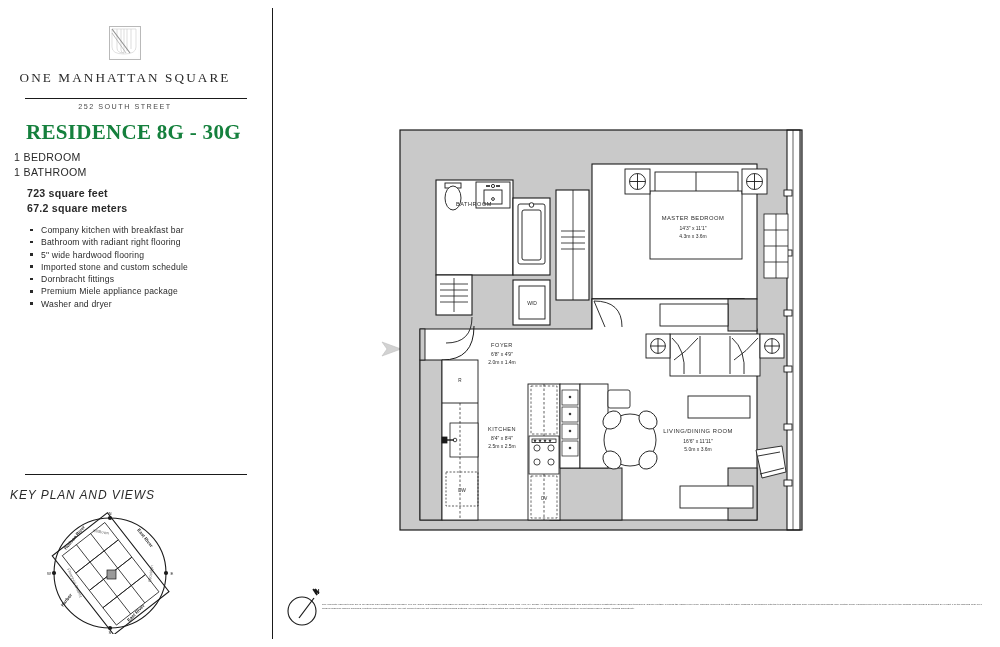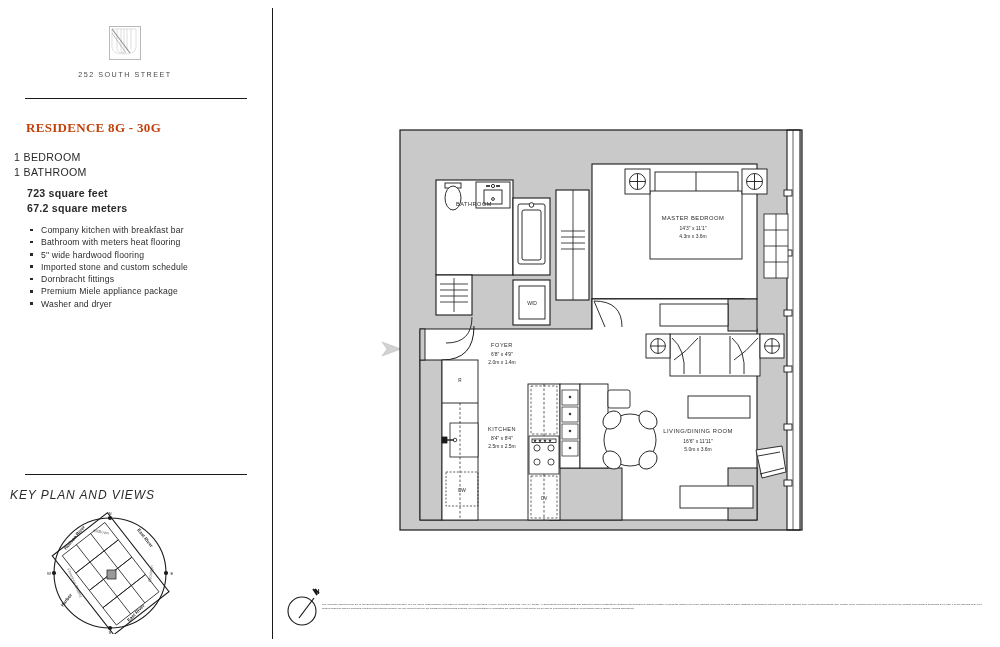--- a/index.html
+++ b/index.html
@@ -48,39 +48,39 @@
     font-family: "Liberation Serif", serif;
     font-size: 13.2px;
     letter-spacing: 2.1px;
     color: #2a2a2a;
     white-space: nowrap;
   }
   #brand-address {
     font-size: 7.2px;
     letter-spacing: 1.5px;
     color: #4a4a4a;
-    margin-top: 4px;
+    margin-top: 16px;
   }
   .rule {
     position: absolute;
     background: #1a1a1a;
     height: 1px;
   }
   #rule-top { left: 25px; top: 98px; width: 222px; }
   #rule-mid { left: 25px; top: 474px; width: 222px; }
 
   
   #residence-title {
     position: absolute;
     left: 26px; top: 120px;
     font-family: "Liberation Serif", serif;
-    font-size: 13px;
+    font-size: 21px;
     font-weight: bold;
     letter-spacing: 0.3px;
-    color: #c2410c;
+    color: #15803d;
     white-space: nowrap;
   }
   #room-counts {
     position: absolute;
     left: 14px; top: 150px;
     font-size: 10.6px;
     line-height: 15px;
     letter-spacing: 0.35px;
     color: #2a2a2a;
   }
@@ -172,40 +172,41 @@
         <path d="M2,2 L2,20 Q2,27 14,27 Q26,27 26,20 L26,2 Z" fill="none" stroke="#d2d2d2" stroke-width="0.7"></path>
         <path d="M7,2 L7,21 Q7,26 14,26" fill="none" stroke="#cfcfcf" stroke-width="0.7"></path>
         <path d="M11,2 L11,23 Q11,26 14,26" fill="none" stroke="#cfcfcf" stroke-width="0.7"></path>
         <path d="M14,2 L14,26" fill="none" stroke="#cfcfcf" stroke-width="0.7"></path>
         <path d="M17,2 L17,24" fill="none" stroke="#cfcfcf" stroke-width="0.7"></path>
         <path d="M21,2 L21,22" fill="none" stroke="#cfcfcf" stroke-width="0.7"></path>
         <path d="M2,2 L20,26" fill="none" stroke="#8f8f8f" stroke-width="1.1"></path>
         <path d="M2,6 L16,26" fill="none" stroke="#aeaeae" stroke-width="0.8"></path>
       </svg>
     </div>
+    <div id="brand-name">ONE MANHATTAN SQUARE</div>
     <div id="brand-address">252 SOUTH STREET</div>
   </div>
 
   <div class="rule" id="rule-top"></div>
 
   <div id="residence-title">RESIDENCE 8G - 30G</div>
 
   <div id="room-counts">
     <div>1 BEDROOM</div>
     <div>1 BATHROOM</div>
   </div>
 
   <div id="area-figures">
     <div>723 square feet</div>
     <div>67.2 square meters</div>
   </div>
 
   <ul id="features-list">
     <li>Company kitchen with breakfast bar</li>
-    <li>Bathroom with meters heat flooring</li>
+    <li>Bathroom with radiant right flooring</li>
     <li>5" wide hardwood flooring</li>
     <li>Imported stone and custom schedule</li>
     <li>Dornbracht fittings</li>
     <li>Premium Miele appliance package</li>
     <li>Washer and dryer</li>
   </ul>
 
   <div class="rule" id="rule-mid"></div>
 
   <div id="keyplan-title">KEY PLAN AND VIEWS</div>

